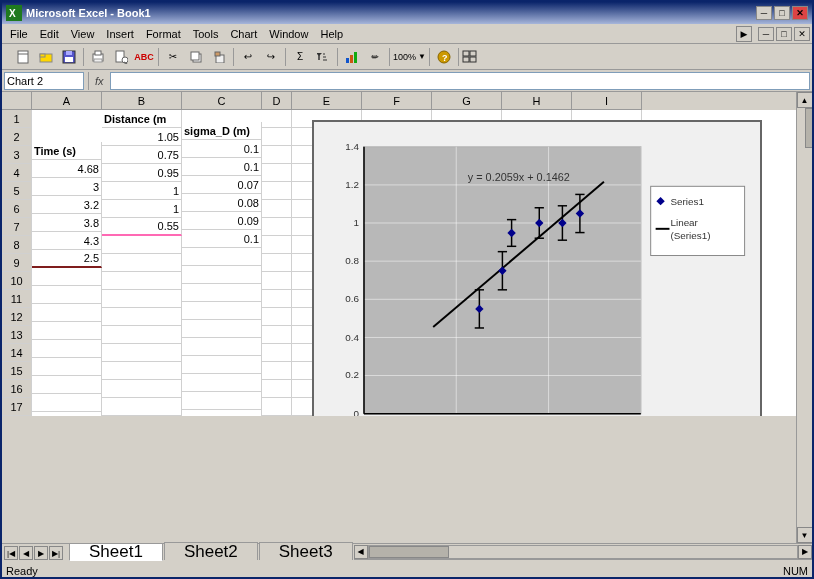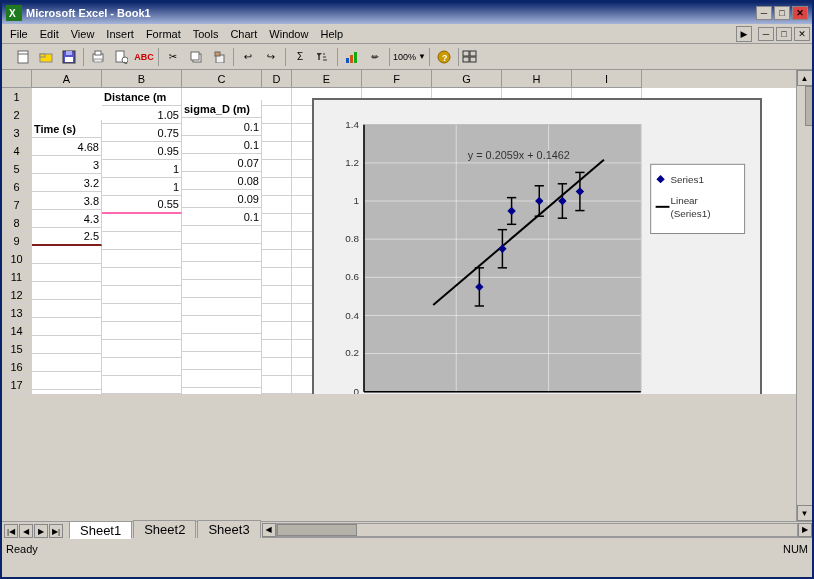--- a/index.html
+++ b/index.html
@@ -239,26 +239,26 @@
       height: 22px;
       background: #d4d0c8;
       display: flex;
       align-items: flex-end;
       border-top: 1px solid #999;
       padding-left: 4px;
       gap: 0;
     }
     .sheet-tab {
       height: 18px;
-      padding: 0 10px;
+      padding: 0 19px;
       background: #d4d0c8;
       border: 1px solid #999;
       border-bottom: none;
       cursor: pointer;
-      font-size: 13px;
+      font-size: 17px;
       display: flex; align-items: center;
       margin-right: 1px;
     }
     .sheet-tab.active {
       background: white;
       border-bottom: 1px solid white;
       margin-bottom: -1px;
     }
     .tab-nav { display: flex; align-items: center; gap: 1px; margin-right: 6px; }
     .tab-nav-btn {
@@ -457,20 +457,26 @@
     <div style="display:flex;align-items:center;">
       <svg width="16" height="14">
           <rect x="1" y="1" width="6" height="5" fill="none" stroke="#333" stroke-width="1"></rect>
           <rect x="8" y="1" width="6" height="5" fill="none" stroke="#333" stroke-width="1"></rect>
           <rect x="1" y="7" width="6" height="5" fill="none" stroke="#333" stroke-width="1"></rect>
           <rect x="8" y="7" width="6" height="5" fill="none" stroke="#333" stroke-width="1"></rect>
         </svg>
     </div>
   </div>
 
+  <div id="formula-bar">
+    <input id="name-box" type="text" value="Chart 2" style="">
+    <div id="formula-sep"></div>
+    <span id="fx-label">fx</span>
+    <input id="formula-input" type="text" style="">
+  </div>
 
   <div id="main-area">
     <div id="spreadsheet-wrapper">
       <div id="spreadsheet-scroll">
         <div id="spreadsheet">
 
           <div id="col-header-row">
             <div class="row-num-header"></div>
             <div class="col-header" style="width:70px;">A</div>
             <div class="col-header" style="width:80px;">B</div>

